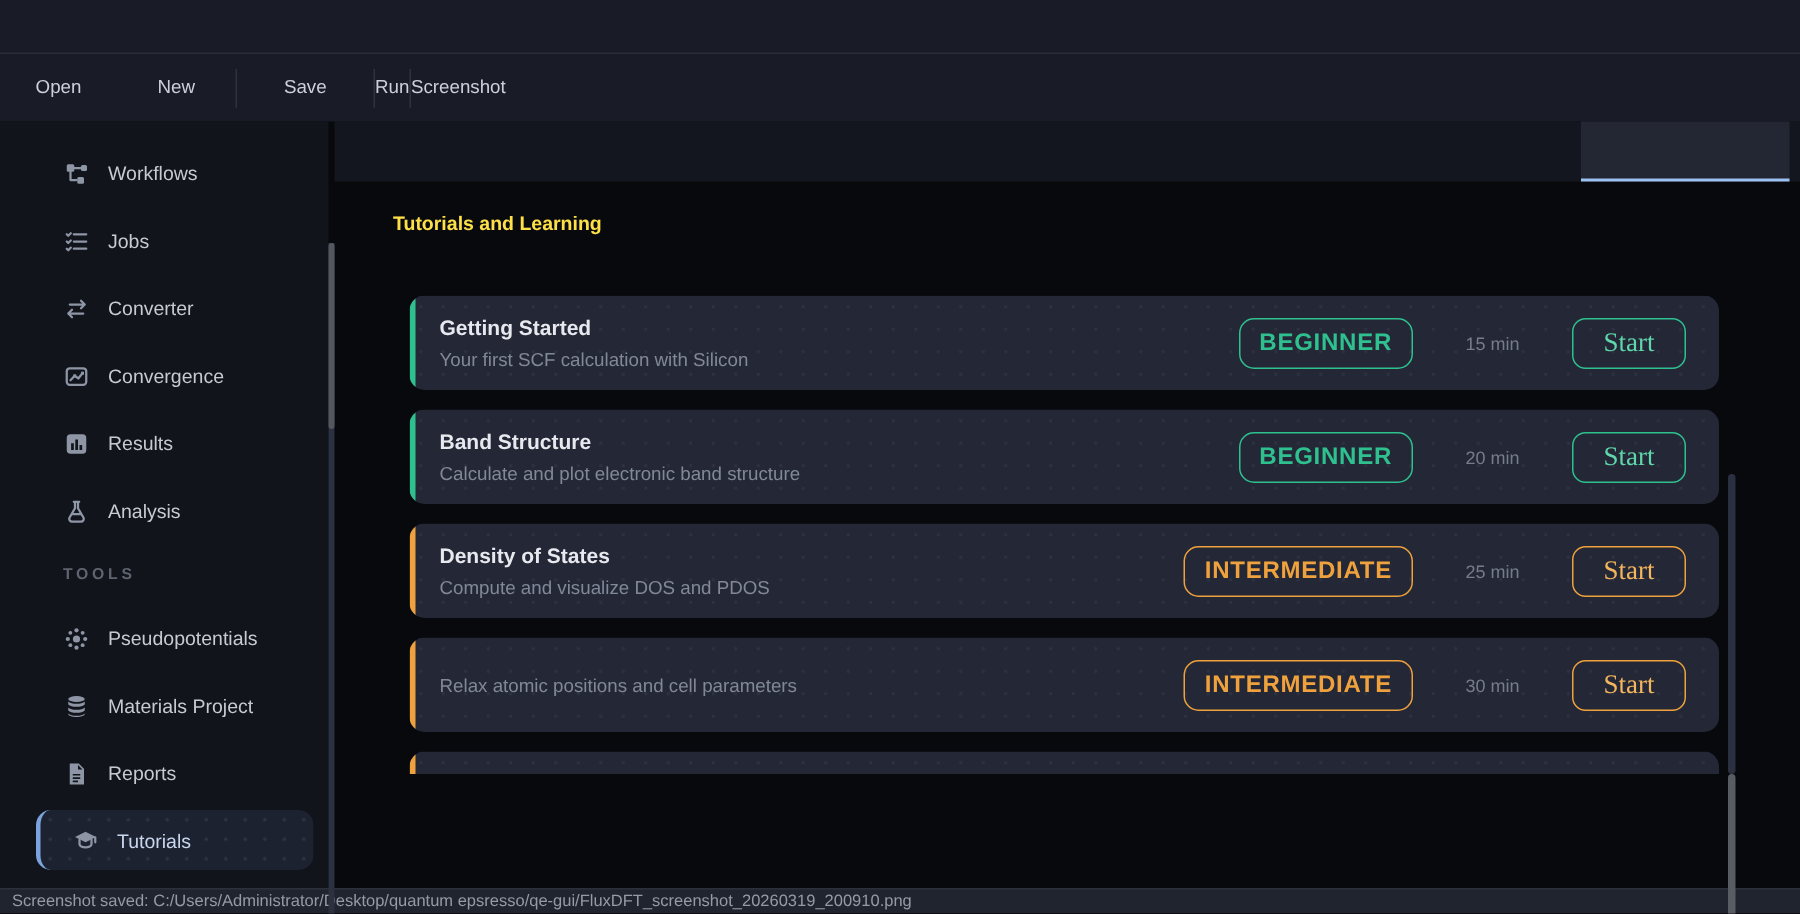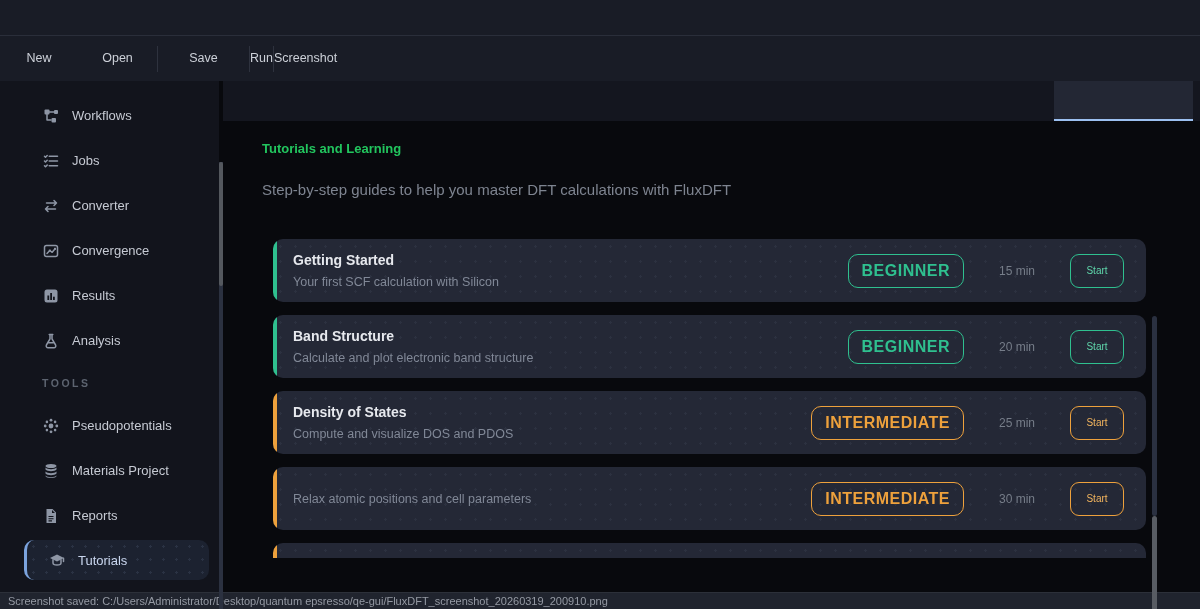--- a/index.html
+++ b/index.html
@@ -41,41 +41,41 @@
   .left-strip { position:absolute; left:219px; top:81px; width:4px; height:511px; background:#2b3140; z-index:5; }
   .left-strip .seg-a { position:absolute; top:0; left:0; width:4px; height:124px; background:#54585e; border-radius:2px; }
 
   
   .main { flex:1 1 auto; display:flex; flex-direction:column; min-width:0; padding-left:4px; }
   .tabbar { height:40px; background:#14161f; display:flex; flex:0 0 auto; }
   .tab { flex:1; display:flex; align-items:center; justify-content:center; font-size:12.5px; color:#5c6370; cursor:default; }
   .tab.active { background:#232734; color:#e9ebf1; box-shadow:inset 0 -2px 0 #9cc0f0; margin-right:7px; }
 
   .content { flex:1 1 auto; padding:20px 0 0 39px; min-height:0; }
-  .page-title { color:#22c55e; font-size:13px; font-weight:bold; }
+  .page-title { color:#fde047; font-size:13px; font-weight:bold; }
   .page-subtitle { color:#7e8490; font-size:15px; margin-top:25px; }
 
   .cards { margin-left:11px; margin-top:41px; width:873px; height:319px; overflow:hidden; }
   .card { height:63px; margin-bottom:13px; border-radius:10px; background:#242836;
     background-image:radial-gradient(circle, rgba(120,130,160,.10) 1px, transparent 1.2px);
     background-size:15px 15px;
     display:flex; align-items:center; padding:0 22px 0 20px; position:relative; overflow:hidden; }
   .card::before { content:""; position:absolute; left:0; top:0; bottom:0; width:4px; }
   .card.beginner::before { background:#2fc08f; }
   .card.intermediate::before { background:#eea13c; }
 
   .card-text { flex:1 1 auto; display:flex; flex-direction:column; gap:7px; }
   .card-title { color:#e7e9ee; font-size:14px; font-weight:bold; }
   .card-desc { color:#818897; font-size:12.5px; }
 
   .badge { font-size:16px; font-weight:bold; letter-spacing:.5px; border:1.5px solid; border-radius:10px; height:34px; display:flex; align-items:center; padding:0 13px; flex:0 0 auto; }
   .beginner .badge { color:#2fc08f; border-color:#2fc08f; }
   .intermediate .badge { color:#eea13c; border-color:#eea13c; }
   .duration { color:#767d89; font-size:12px; width:46px; text-align:center; margin:0 30px; flex:0 0 auto; }
-  .start-btn { font-size:10px; border:1.5px solid; border-radius:9px; height:34px; width:54px; display:flex; align-items:center; justify-content:center; background:transparent; cursor:pointer; flex:0 0 auto; font-family:Liberation Sans, sans-serif; }
+  .start-btn { font-size:18px; border:1.5px solid; border-radius:9px; height:34px; width:76px; display:flex; align-items:center; justify-content:center; background:transparent; cursor:pointer; flex:0 0 auto; font-family:Liberation Serif, serif; }
   .beginner .start-btn { color:#5fd6ab; border-color:#2fc08f; }
   .intermediate .start-btn { color:#f3b55e; border-color:#eea13c; }
 
   
   .right-scroll { position:absolute; left:1152px; top:235px; width:5px; height:360px; z-index:6; }
   .right-scroll .track { position:absolute; top:0; width:5px; height:200px; background:#2a3040; border-radius:3px; }
   .right-scroll .thumb { position:absolute; top:200px; width:5px; height:160px; background:#585c63; border-radius:3px; }
 
   
   .statusbar { height:17px; background:#20242e; border-top:1px solid #2c3039; display:flex; align-items:center; padding-left:8px; flex:0 0 auto; }
@@ -85,22 +85,22 @@
 <body>
 
 <div class="app">
 
   <div class="menubar">
 
     <div style="display:contents"><div class="menu-item"></div><div class="menu-item"></div><div class="menu-item"></div></div>
   </div>
 
   <div class="toolbar">
+      <div class="tool-btn">Open</div>
       <div class="tool-btn">New</div>
-      <div class="tool-btn">Open</div>
       <div class="tool-sep"></div>
       <div class="tool-btn">Save</div>
       <div class="tool-sep"></div>
       <div class="tool-btn">Run</div>
       <div class="tool-sep"></div>
       <div class="tool-btn">Screenshot</div>
     </div>
 
   <div class="body">
     <aside class="sidebar">
@@ -214,21 +214,20 @@
           <div class="tab"></div>
           <div class="tab"></div>
           <div class="tab"></div>
           <div class="tab"></div>
           <div class="tab"></div>
           <div class="tab active"></div>
         </div>
 
       <div class="content">
         <div class="page-title">Tutorials and Learning</div>
-        <div class="page-subtitle">Step-by-step guides to help you master DFT calculations with FluxDFT</div>
 
         <div class="cards">
             <div class="card beginner">
             <div class="card-text">
               <div class="card-title">Getting Started</div>
               <div class="card-desc">Your first SCF calculation with Silicon</div>
             </div>
             <div class="badge">BEGINNER</div>
             <div class="duration">15 min</div>
             <button class="start-btn">Start</button>

